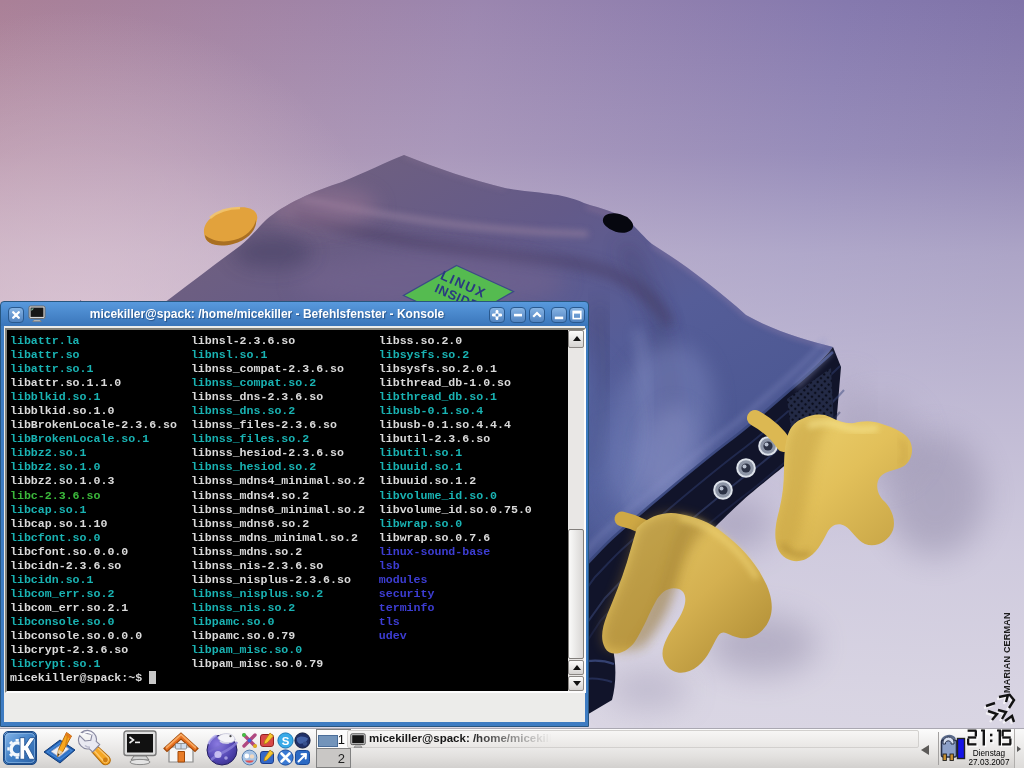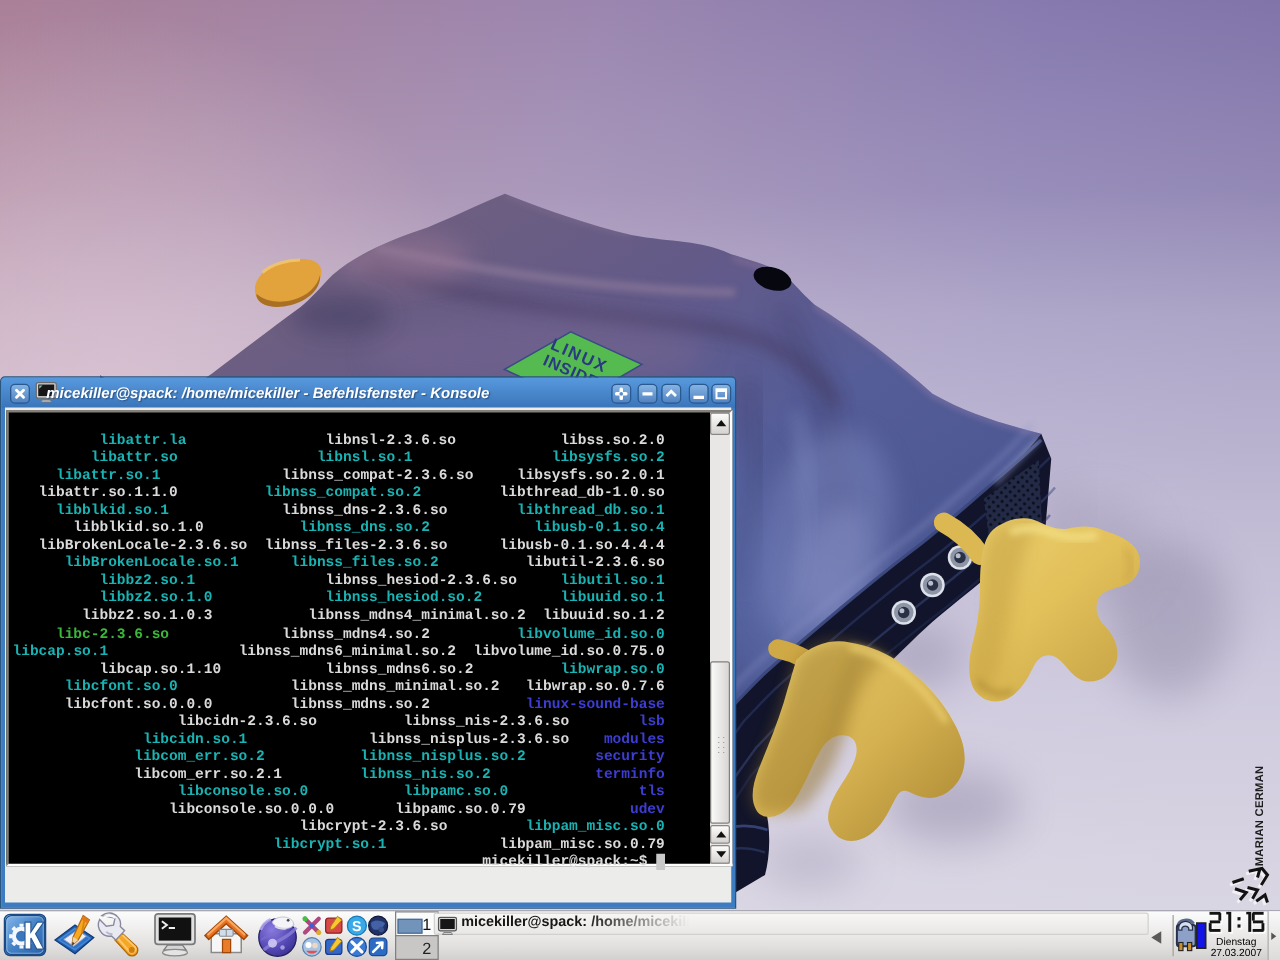--- a/index.html
+++ b/index.html
@@ -2,35 +2,35 @@
 <html><head><meta charset="utf-8"><title>d</title>
 <style>
 html,body{margin:0;padding:0;}
 #desk{position:relative;width:1024px;height:768px;overflow:hidden;
   font-family:"Liberation Sans",sans-serif;background:#e6e3ed;}
 #bgart{position:absolute;left:0;top:0;z-index:0;}
 
 #win{position:absolute;left:0;top:301px;width:589px;height:426px;z-index:5;
   background:linear-gradient(#5899dd,#3a75ba 24px,#3e7cc2 24px);
   border:1px solid #28567f;border-radius:4px 4px 0 0;box-sizing:border-box;}
-#title{position:absolute;left:36px;top:4px;width:440px;height:17px;
-  text-align:left;color:#fff;font-weight:bold;font-size:12px;line-height:17px;
-  text-shadow:1px 1px 1px rgba(20,50,90,.55);white-space:nowrap;font-style:italic;}
+#title{position:absolute;left:46px;top:4px;width:440px;height:17px;
+  text-align:center;color:#fff;font-weight:bold;font-size:12px;line-height:17px;
+  text-shadow:1px 1px 1px rgba(20,50,90,.55);white-space:nowrap;}
 .tbtn{position:absolute;top:5px;width:16px;height:16px;border-radius:4px;
   border:1px solid #29598f;box-sizing:border-box;
   background:linear-gradient(#85b3e4,#5183c0);}
 .tbtn svg{position:absolute;left:0;top:0;}
 #winbody{position:absolute;left:3px;right:3px;top:24px;bottom:4px;background:#ececea;}
 
 #tframe{position:absolute;left:1px;top:2px;width:581px;height:365px;box-sizing:border-box;
   border-top:2px solid #828078;border-left:2px solid #828078;
   border-right:2px solid #fdfdfd;border-bottom:2px solid #fdfdfd;background:#000;}
-#term{position:absolute;left:3px;top:16px;margin:0;
+#term{position:absolute;left:3px;top:4px;margin:0;
   font-family:"Liberation Mono",monospace;font-size:11.6px;line-height:14.05px;
-  font-weight:bold;letter-spacing:0;color:#d9d9d9;text-align:right;}
+  font-weight:bold;letter-spacing:0;color:#d9d9d9;}
 #term i{font-style:normal}
 #term .w{color:#dadada}
 #term .c{color:#19b3b3}
 #term .g{color:#3bb83b}
 #term .b{color:#3d3dd3}
 #term .cur{background:#c8c8c8;}
 
 #sbar{position:absolute;right:0px;top:0px;width:16px;height:361px;
   background:#e9e7e5;}
 .sbtn{position:absolute;left:0;width:16px;box-sizing:border-box;

